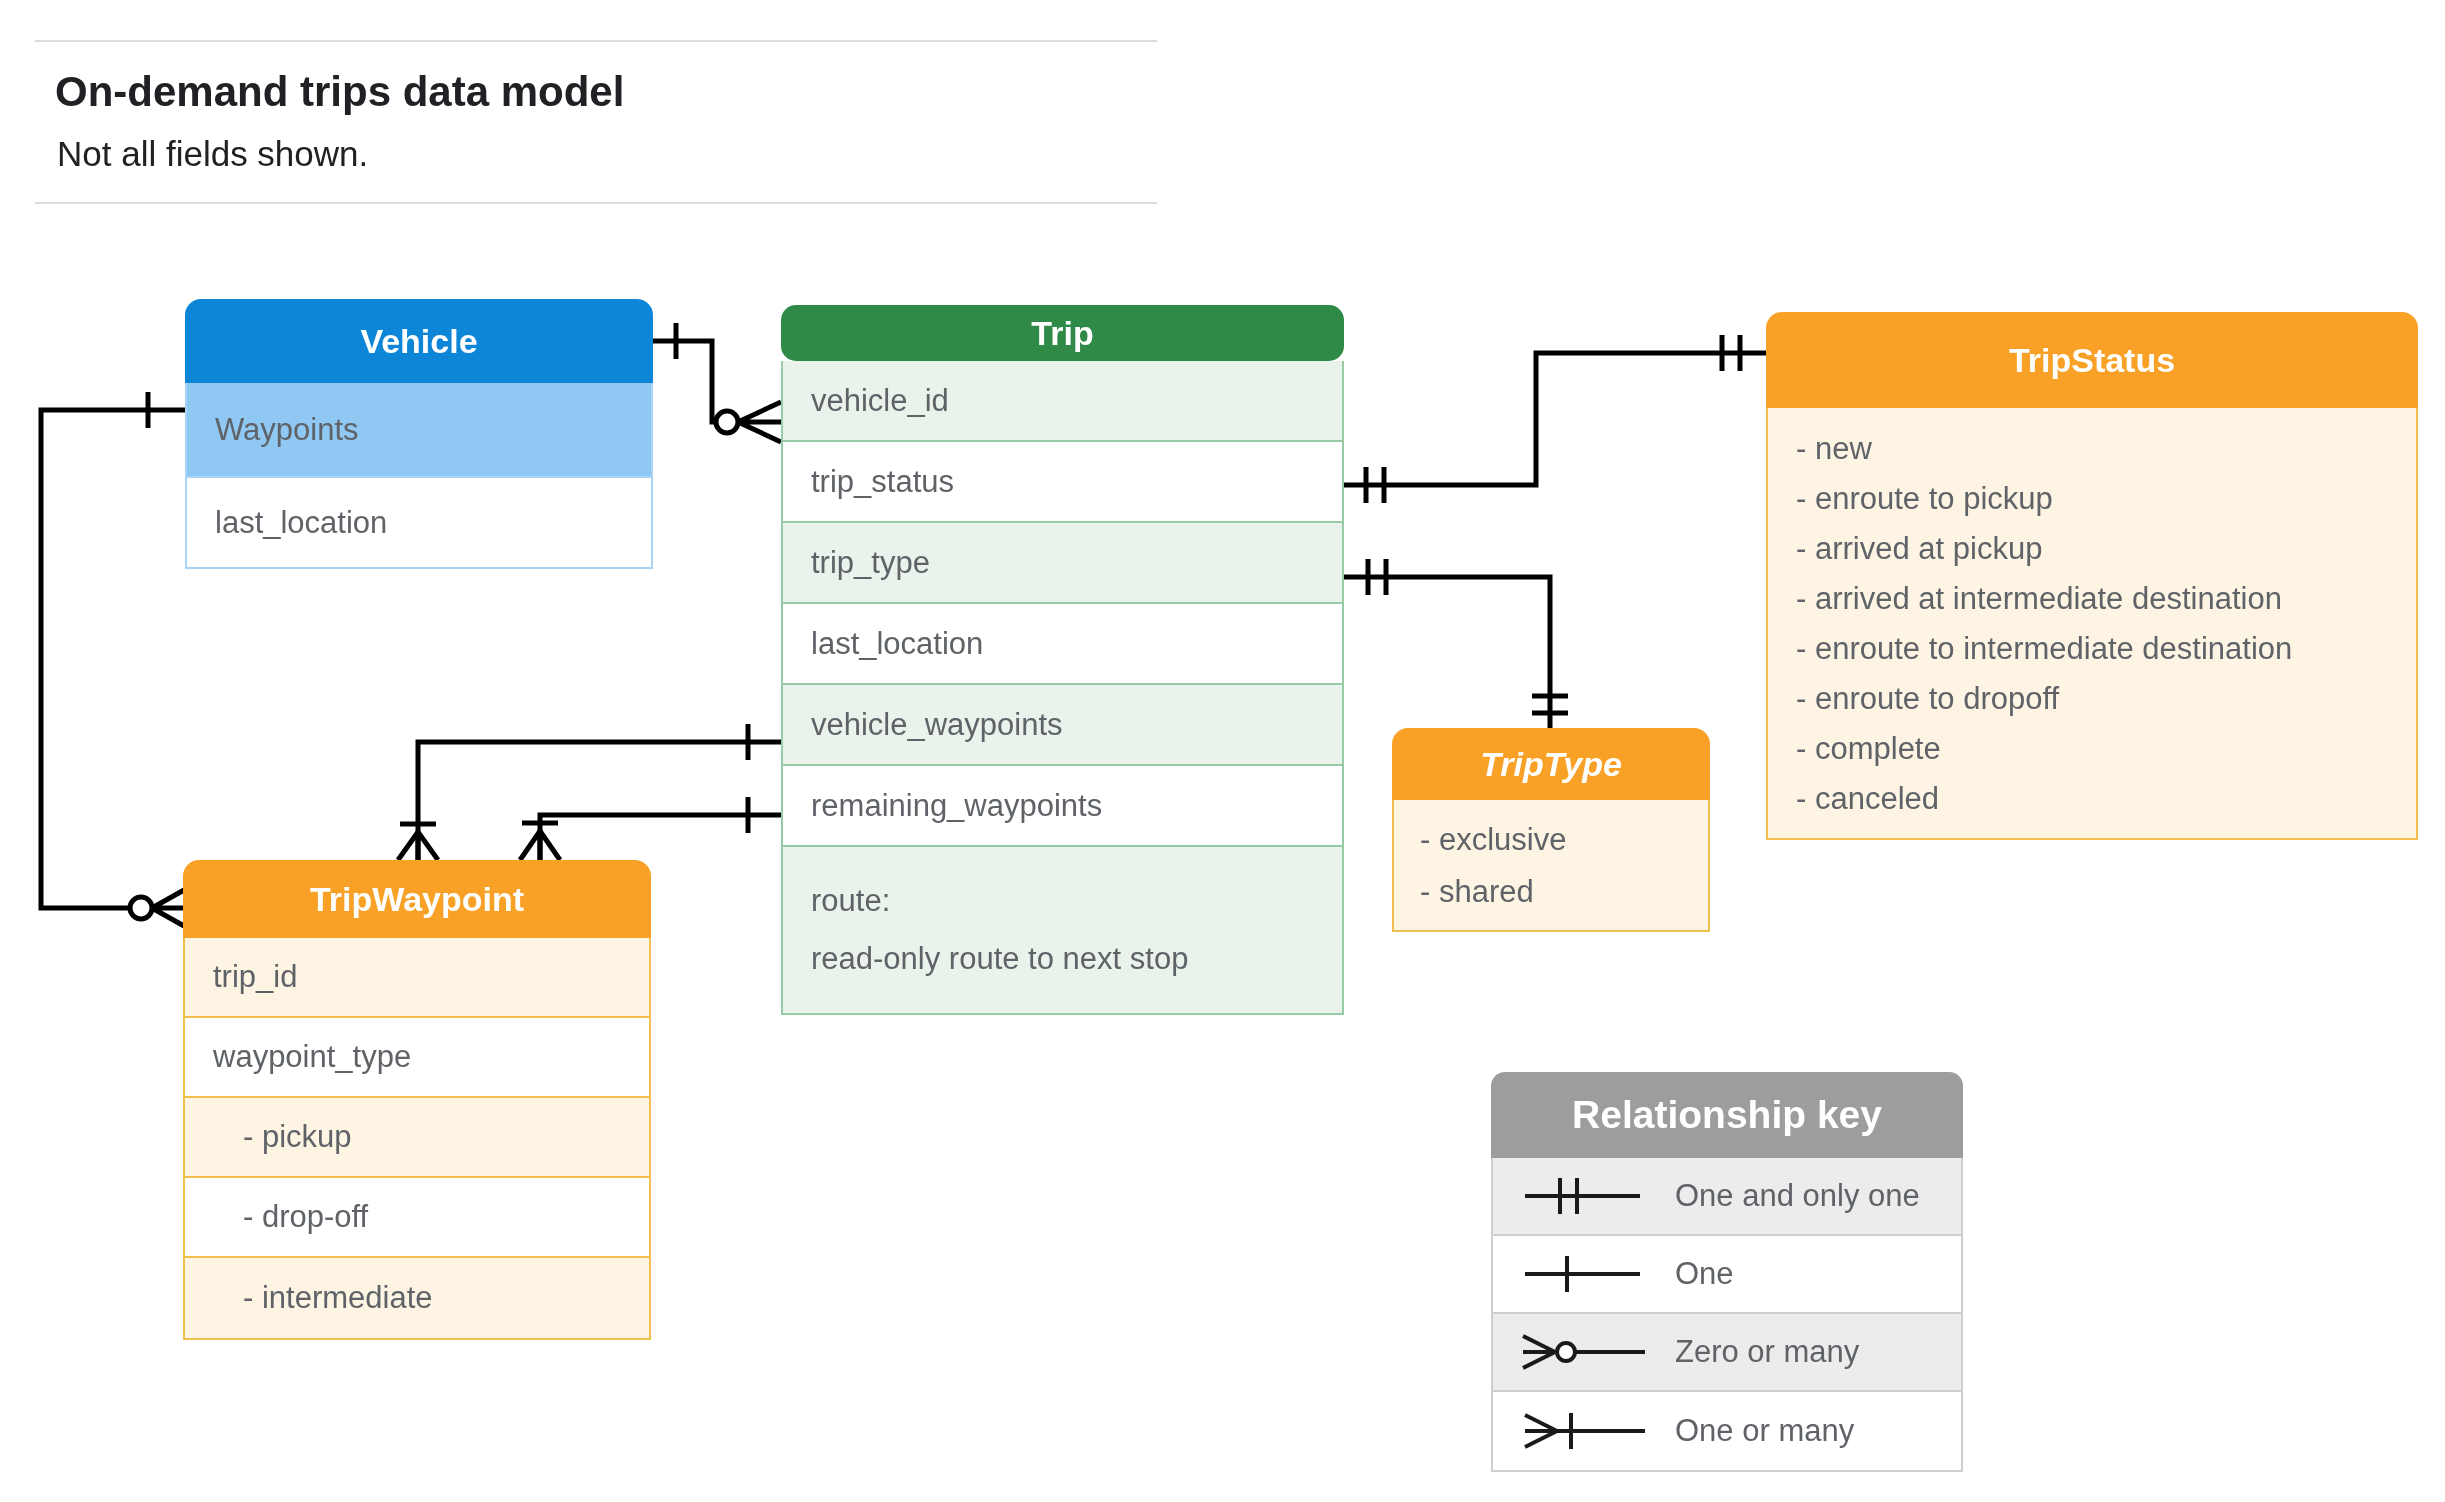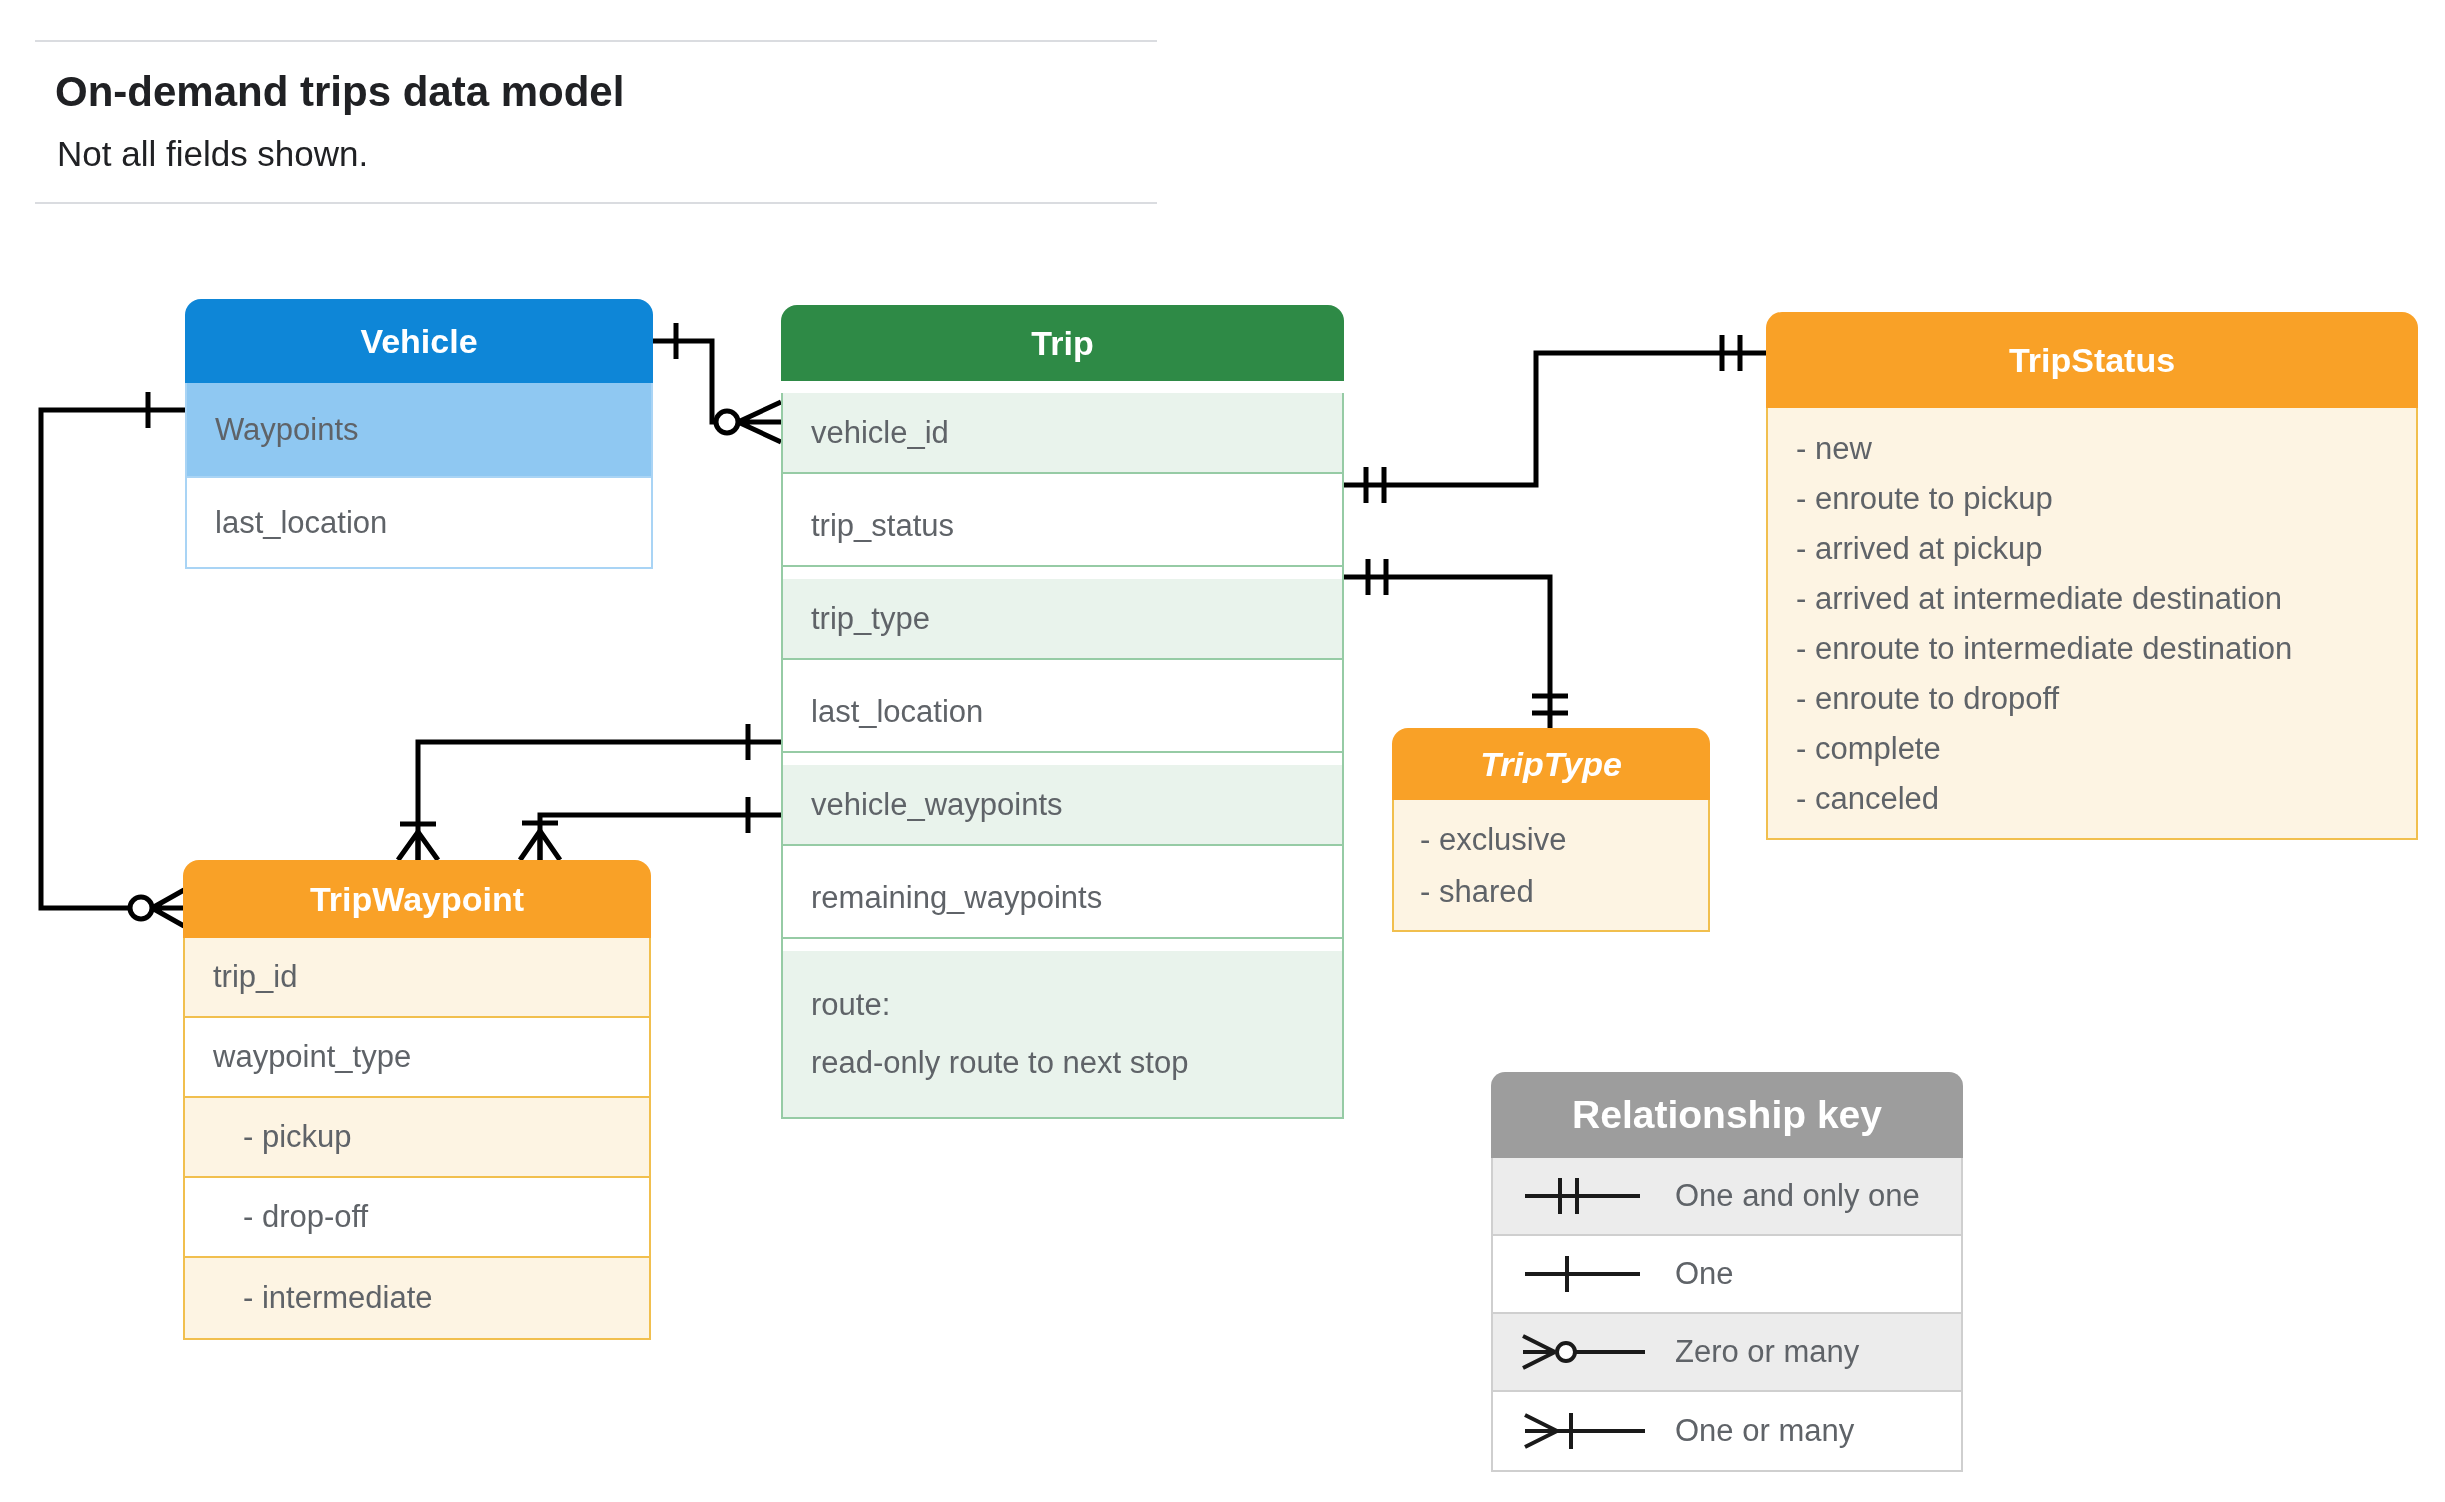--- a/index.html
+++ b/index.html
@@ -35,23 +35,23 @@
   
   .t-vehicle{left:185px;top:299px;width:468px;}
   .t-vehicle .thead{height:84px;background:var(--blue-header);}
   .t-vehicle .tbody{border-color:var(--blue-border);}
   .t-vehicle .trow{border-color:var(--blue-border);}
   .t-vehicle .row-hl{height:95px;background:var(--blue-row);}
   .t-vehicle .row-plain{height:89px;background:#fff;}
 
   
   .t-trip{left:781px;top:305px;width:563px;}
-  .t-trip .thead{height:76px;background:var(--green-header);}
+  .t-trip .thead{height:56px;background:var(--green-header);border-radius:15px;}
   .t-trip .tbody{border-color:var(--green-border);}
-  .t-trip .trow{height:81px;border-color:var(--green-border);margin-top:12px;}
+  .t-trip .trow{height:81px;border-color:var(--green-border);}
   .t-trip .trow.alt{background:var(--green-row);}
   .t-trip .row-route{height:166px;background:var(--green-row);display:flex;flex-direction:column;
                      align-items:flex-start;justify-content:center;gap:22px;}
 
   
   .t-tripstatus{left:1766px;top:312px;width:652px;}
   .t-tripstatus .thead{height:96px;background:var(--orange-header);}
   .t-tripstatus .tbody{border-color:var(--orange-border);background:var(--cream-row);
                        padding:16px 10px 14px 28px;}
   .t-tripstatus .item{font-size:31px;color:var(--text-gray);line-height:50px;white-space:nowrap;}

